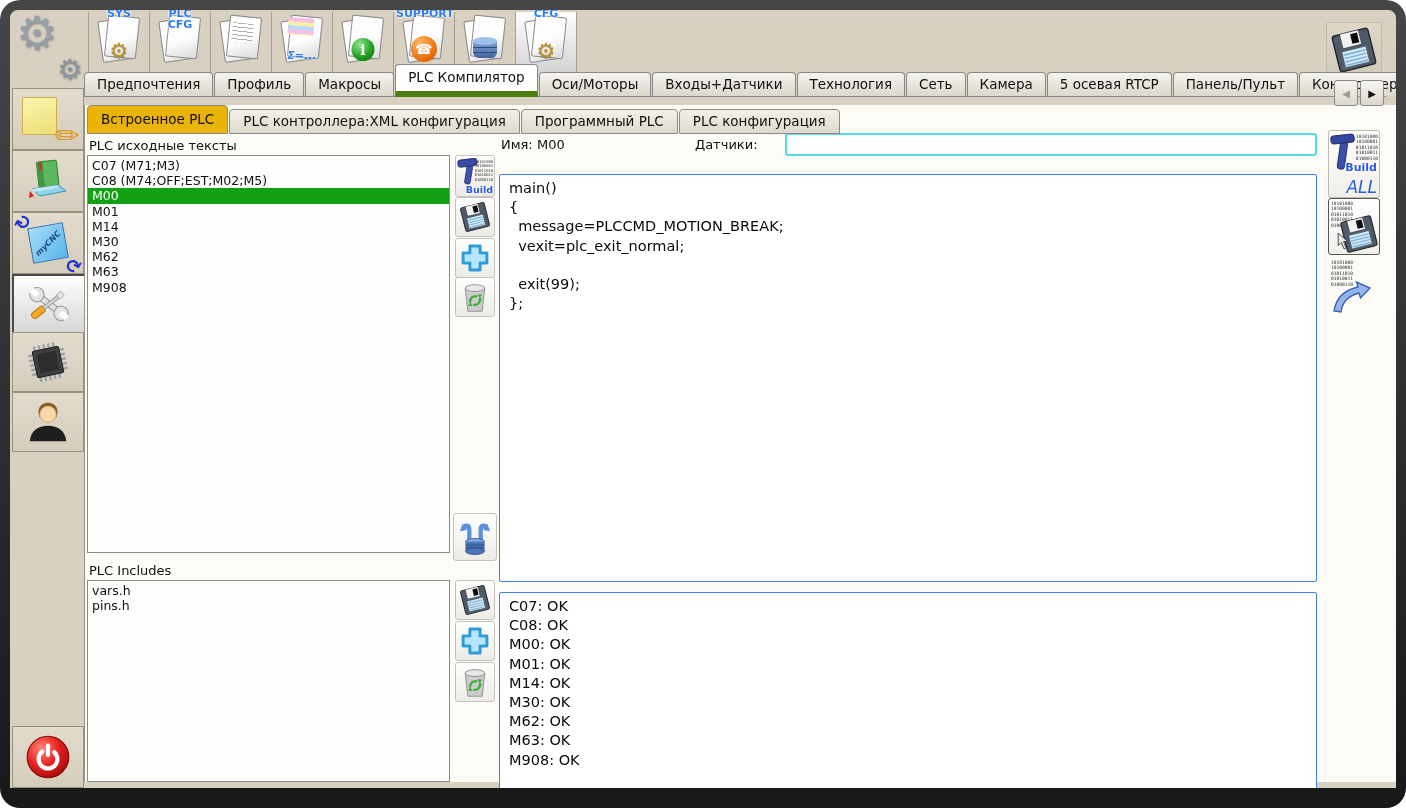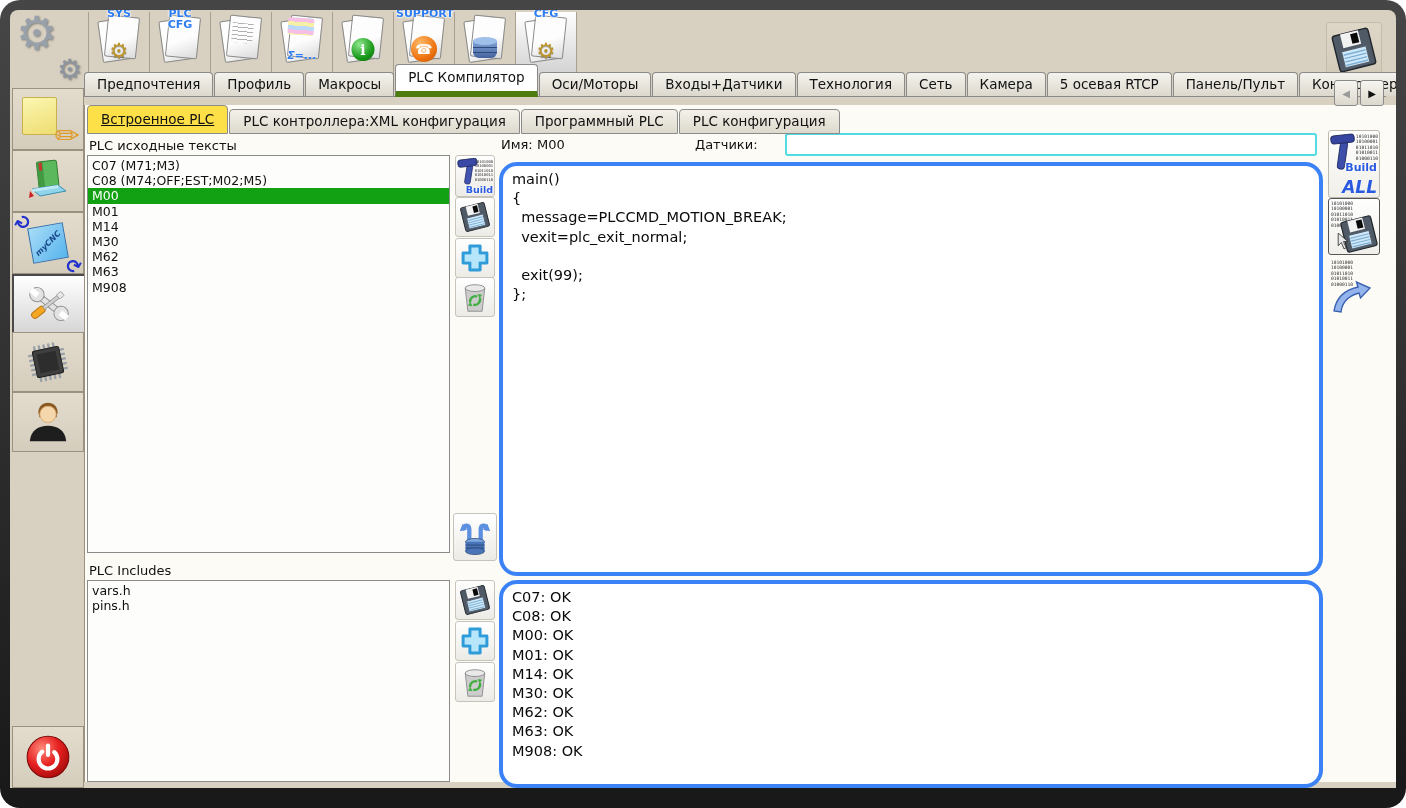--- a/index.html
+++ b/index.html
@@ -44,36 +44,36 @@
   .pencil{position:absolute;right:3px;bottom:-2px;font-size:30px;line-height:30px;color:#e09a28;z-index:2;}
   .mycnc-sq{width:34px;height:34px;background:linear-gradient(135deg,#a8dcf8,#57b4ec);border:1px solid #2a6fb0;transform:rotate(-10deg);display:flex;align-items:center;justify-content:center;}
   .mycnc-sq span{color:#1a4a8a;font-size:8px;font-weight:bold;font-style:italic;transform:rotate(-35deg);}
   .cw1{position:absolute;left:2px;top:-2px;font-size:19px;color:#2233cc;font-weight:bold;transform:rotate(-60deg);}
   .cw2{position:absolute;right:2px;bottom:-4px;font-size:19px;color:#2233cc;font-weight:bold;transform:rotate(120deg);}
 
   
   .panel{position:absolute;left:74px;top:95px;right:0;bottom:6px;background:#fcfbf5;border-left:1px solid #9a9180;}
   .subtabs{position:absolute;left:2px;top:2px;height:27px;display:flex;align-items:flex-end;z-index:2;}
   .subtab{height:23px;line-height:23px;padding:0 13px;font-size:13.5px;background:linear-gradient(#f3f1ea,#ddd9cd);border:1px solid #8a8a8a;border-radius:4px 4px 0 0;margin-right:1px;white-space:nowrap;color:#111;}
-  .subtab.active{background:#fde047;height:27px;line-height:26px;z-index:3;text-decoration:underline;}
+  .subtab.active{background:#eab308;height:27px;line-height:26px;z-index:3;}
   .flabel{position:absolute;font-size:13px;color:#111;white-space:nowrap;}
   .listbox{position:absolute;background:#fdfdfb;border:1px solid #8a8a8a;overflow:hidden;}
   .rows{padding-top:2px;}
   .row{height:15.2px;line-height:15.2px;font-size:12.5px;padding:0 4px;white-space:nowrap;color:#101010;}
   .row.selected{background:#12a112;color:#ffffff;}
-  .codebox,.outbox{position:absolute;background:#ffffff;border:4px solid #3b82f6;border-radius:18px;overflow:hidden;}
+  .codebox,.outbox{position:absolute;background:#ffffff;border:1px solid #3b82f6;border-radius:2px;overflow:hidden;margin-top:12px;}
   pre.codetext{margin:0;padding:4px 9px;font-family:"DejaVu Sans",sans-serif;font-size:14.5px;line-height:19.2px;white-space:pre;color:#0a0a0a;}
   .syn-input{position:absolute;left:700px;top:28px;width:520px;height:19px;border:2px solid #52dbe2;border-radius:3px;background:#fff;font:13px "DejaVu Sans",sans-serif;padding:0 4px;outline:none;}
 
   
   .icon-btn{position:absolute;width:38px;height:38px;background:linear-gradient(#ffffff,#ecebe6);border:1px solid #c6c3ba;border-radius:3px;display:flex;align-items:center;justify-content:center;}
   .rbtn{position:absolute;background:linear-gradient(#ffffff,#f0efe9);border:1px solid #bdbab0;border-radius:3px;}
   .bin{position:absolute;font-family:"DejaVu Sans Mono",monospace;font-size:4.6px;line-height:5.4px;color:#2a2a2a;white-space:pre;letter-spacing:0;}
   .bword{position:absolute;color:#2a5ae0;font-weight:bold;text-shadow:0 0 2px #fff,0 0 2px #fff;}
-  .aword{position:absolute;color:#2a5ae0;font-weight:bold;font-style:italic;font-size:17px;right:2px;bottom:0;text-shadow:0 0 2px #fff;}
+  .aword{position:absolute;color:#2a5ae0;font-weight:normal;font-style:italic;font-size:17px;right:2px;bottom:0;text-shadow:0 0 2px #fff;}
 </style>
 </head>
 <body>
 
 <div class="frame">
 <div class="window">
 
   <div class="gears-cell">
     <span class="gearbig">⚙</span>
     <span class="gearsmall">⚙</span>

